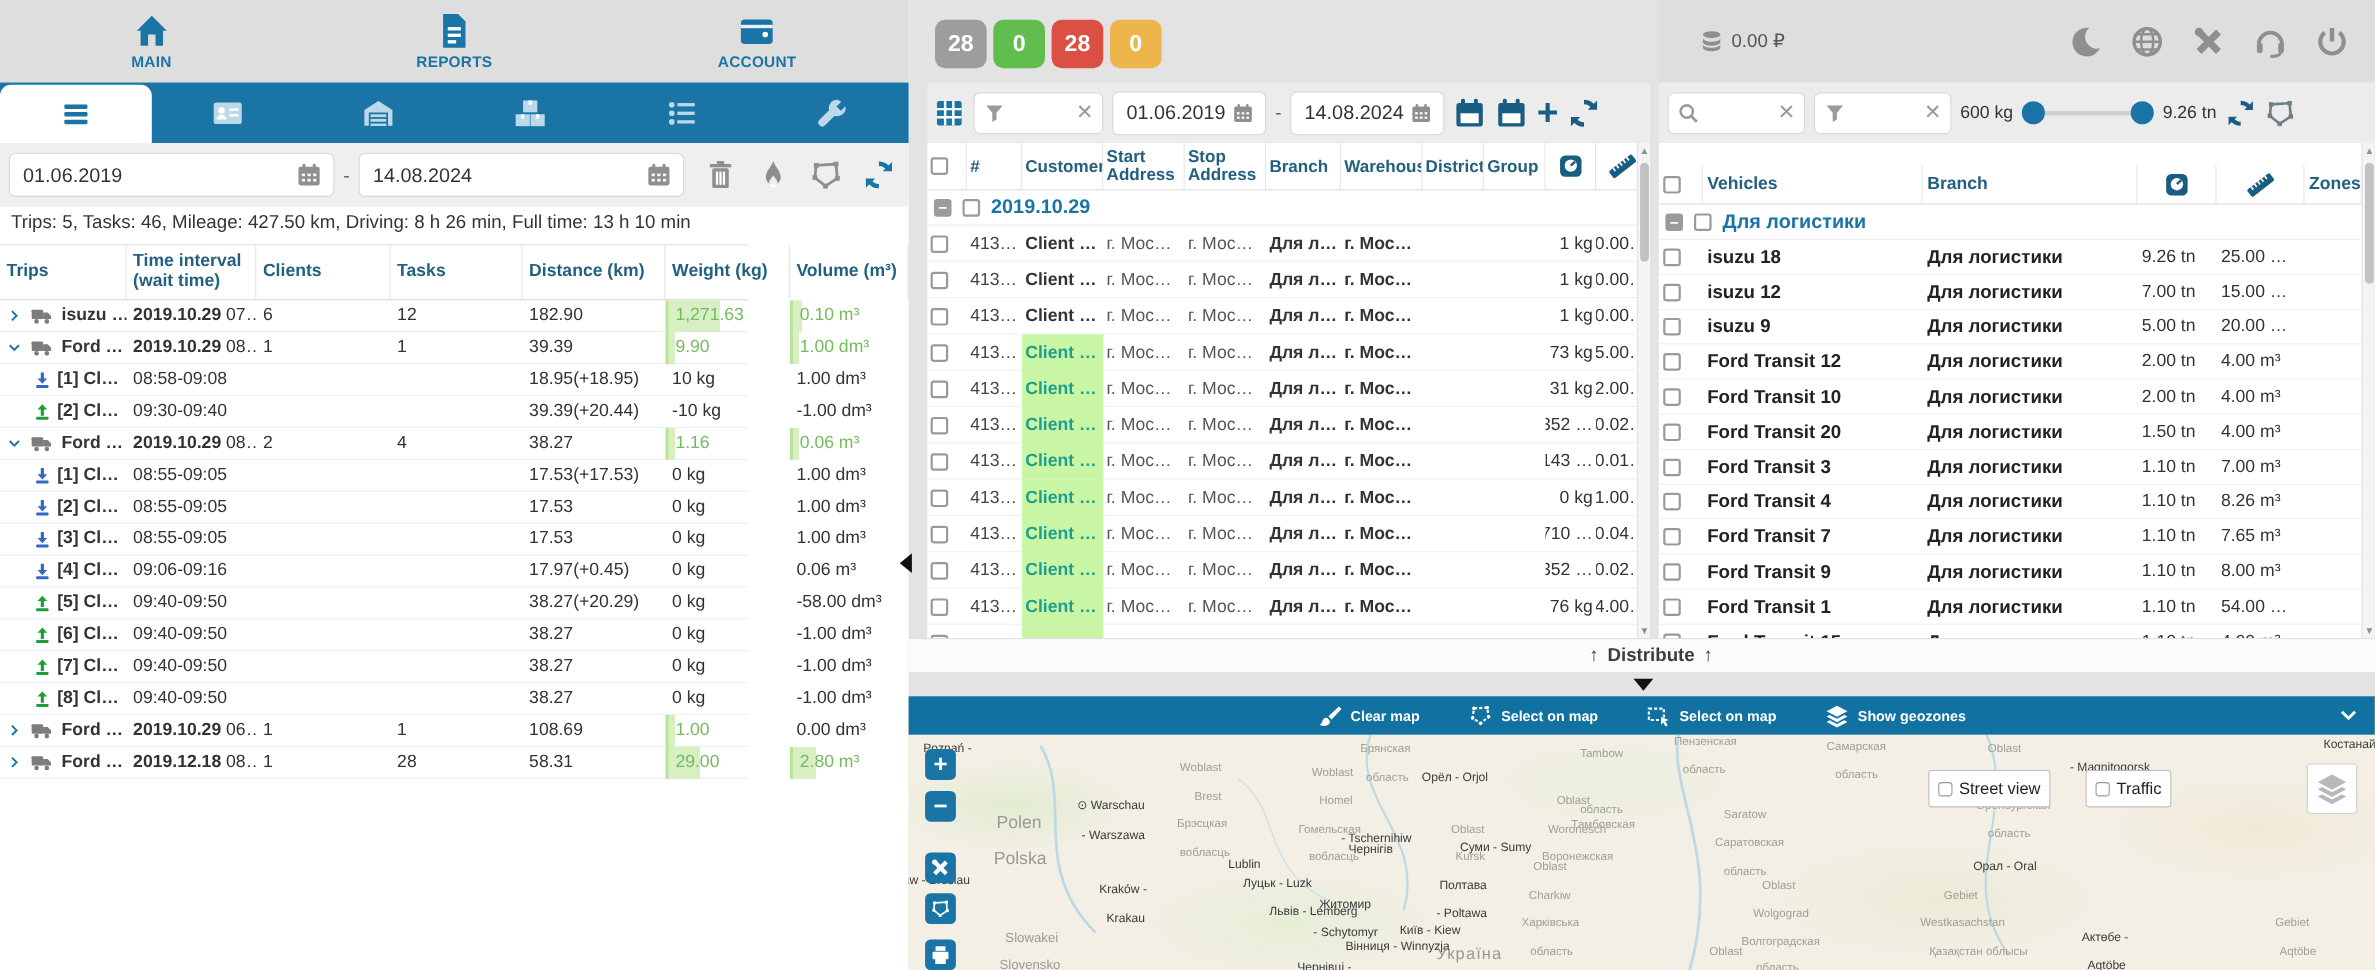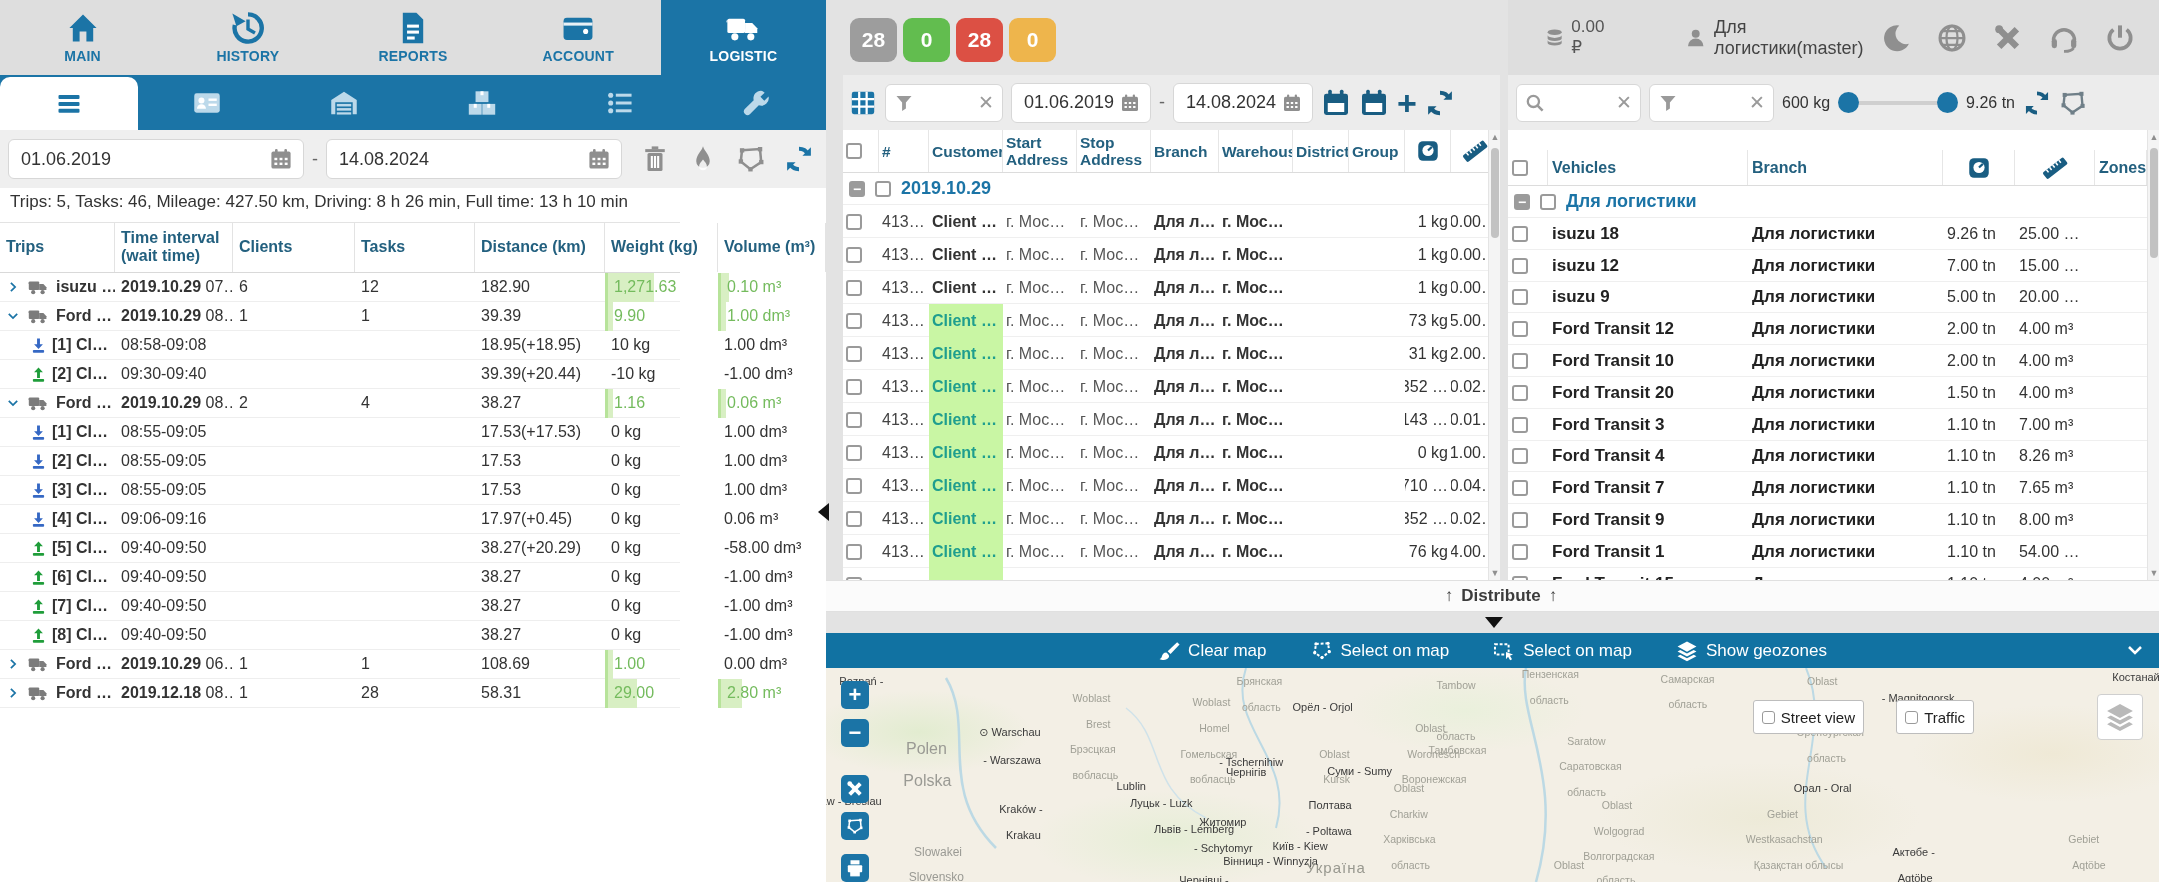--- a/index.html
+++ b/index.html
@@ -126,21 +126,21 @@
   
   .vscroll{position:absolute;width:12px;background:#f4f4f4;border-left:1px solid #e4e4e4;}
   .vscroll .sarr{position:absolute;left:0;width:12px;height:14px;color:#8f8f8f;font-size:9px;
                  display:flex;align-items:center;justify-content:center;cursor:pointer;}
   .vscroll .thumb{position:absolute;left:2px;width:8px;background:#c2c2c2;border-radius:4px;cursor:pointer;}
 
   
   .map-wrap{position:absolute;left:826px;top:633px;width:1333px;height:249px;}
   .map-toolbar{position:absolute;left:0;top:0;width:1333px;height:35px;background:#1172a2;display:flex;
                align-items:center;justify-content:center;gap:44px;color:#fff;}
-  .map-btn{display:flex;align-items:center;gap:8px;font-weight:normal;font-size:17px;cursor:pointer;}
+  .map-btn{display:flex;align-items:center;gap:8px;font-weight:bold;font-size:13px;cursor:pointer;}
   .map-btn .icon{width:22px;height:22px;}
   .map-chev{position:absolute;right:14px;top:7px;width:20px;height:20px;color:#fff;cursor:pointer;}
   .map{position:absolute;left:0;top:35px;width:1333px;height:214px;overflow:hidden;
     background:
       radial-gradient(160px 60px at 7% 30%, #e2ecd0 0%, rgba(226,236,208,0) 70%),
       radial-gradient(200px 70px at 26% 80%, #e6eed6 0%, rgba(230,238,214,0) 70%),
       radial-gradient(170px 60px at 48% 20%, #eaf0dc 0%, rgba(234,240,220,0) 70%),
       radial-gradient(230px 80px at 70% 70%, #edead8 0%, rgba(237,234,216,0) 70%),
       radial-gradient(200px 70px at 92% 40%, #efe9d6 0%, rgba(239,233,214,0) 70%),
       #f3efe5;}
@@ -174,59 +174,37 @@
           <span class="icon ">
             <svg viewBox="0 0 20 20" fill="currentColor" xmlns="http://www.w3.org/2000/svg">
               <path d="M2 10 L10 2 L18 10 H16 V18 H12 V12 H8 V18 H4 V10 Z"></path>
             </svg>
           </span>
           <div class="nav-label">MAIN</div>
         </div>
         <div class="nav-item">
           <span class="icon ">
             <svg viewBox="0 0 20 20" fill="currentColor" xmlns="http://www.w3.org/2000/svg">
-              <path d="M10 2 A8 8 0 1 1 2.3 8.2" fill="none" stroke="currentColor" stroke-width="2.6"></path>
-              <path d="M0.8 1.5 L3.2 9 L8.6 6 Z"></path>
-              <path d="M9 5 h2 v5 l3.6 2 -1 1.8 L9 11.2 Z"></path>
-            </svg>
-          </span>
-          <div class="nav-label">HISTORY</div>
-        </div>
-        <div class="nav-item">
-          <span class="icon ">
-            <svg viewBox="0 0 20 20" fill="currentColor" xmlns="http://www.w3.org/2000/svg">
               <path d="M4 1 h8 l4 4 v14 H4 Z"></path>
               <rect x="6.5" y="8" width="7" height="1.8" fill="#fff"></rect>
               <rect x="6.5" y="11.5" width="7" height="1.8" fill="#fff"></rect>
               <rect x="6.5" y="15" width="4.5" height="1.8" fill="#fff"></rect>
             </svg>
           </span>
           <div class="nav-label">REPORTS</div>
         </div>
         <div class="nav-item">
           <span class="icon ">
             <svg viewBox="0 0 20 20" fill="currentColor" xmlns="http://www.w3.org/2000/svg">
               <rect x="1.5" y="4" width="17" height="13" rx="2"></rect>
               <rect x="1.5" y="6.8" width="17" height="1.8" fill="#fff" opacity=".9"></rect>
               <circle cx="14.5" cy="12" r="1.5" fill="#fff"></circle>
             </svg>
           </span>
           <div class="nav-label">ACCOUNT</div>
-        </div>
-        <div class="nav-item active">
-          <span class="icon ">
-            <svg viewBox="0 0 20 20" fill="currentColor" xmlns="http://www.w3.org/2000/svg">
-              <rect x="0.8" y="4.5" width="10.4" height="8.5" rx="1"></rect>
-              <path d="M11.2 7 h4.2 l3 3.2 v2.8 h-7.2 Z"></path>
-              <circle cx="5.2" cy="15.2" r="2.1"></circle>
-              <circle cx="14.6" cy="15.2" r="2.1"></circle>
-              <rect x="0" y="5.6" width="2" height="1.1" opacity=".5"></rect>
-            </svg>
-          </span>
-          <div class="nav-label">LOGISTIC</div>
         </div>
       </nav>
     <div class="tabbar">
         <div class="tab active">
           <span class="icon ">
             <svg viewBox="0 0 20 20" fill="currentColor" xmlns="http://www.w3.org/2000/svg">
               <rect x="3" y="4" width="14" height="2.7" rx=".7"></rect>
               <rect x="3" y="8.6" width="14" height="2.7" rx=".7"></rect>
               <rect x="3" y="13.2" width="14" height="2.7" rx=".7"></rect>
             </svg>
@@ -1077,29 +1055,20 @@
     <div class="acct-bar">
       <span class="money">
         <span class="icon">
             <svg viewBox="0 0 20 20" fill="currentColor" xmlns="http://www.w3.org/2000/svg">
               <ellipse cx="10" cy="4.6" rx="6.6" ry="2.5"></ellipse>
               <path d="M3.4 7.4 a6.6 2.5 0 0 0 13.2 0 v3 a6.6 2.5 0 0 1 -13.2 0 Z"></path>
               <path d="M3.4 12 a6.6 2.5 0 0 0 13.2 0 v2.6 a6.6 2.5 0 0 1 -13.2 0 Z"></path>
             </svg>
           </span>
         <span>0.00 ₽</span>
-      </span>
-      <span class="acct-user">
-        <span class="icon">
-            <svg viewBox="0 0 20 20" fill="currentColor" xmlns="http://www.w3.org/2000/svg">
-              <circle cx="10" cy="6" r="3.7"></circle>
-              <path d="M2.8 17.6 a7.2 7.2 0 0 1 14.4 0 Z"></path>
-            </svg>
-          </span>
-        <span>Для логистики(master)</span>
       </span>
       <span class="acct-icons">
         <span class="icon">
             <svg viewBox="0 0 20 20" fill="currentColor" xmlns="http://www.w3.org/2000/svg">
               <path d="M12.2 1.6 A8.7 8.7 0 1 0 18.6 13.9 A7.1 7.1 0 0 1 12.2 1.6 Z"></path>
             </svg>
           </span>
         <span class="icon">
             <svg viewBox="0 0 20 20" fill="currentColor" xmlns="http://www.w3.org/2000/svg">
               <circle cx="10" cy="10" r="8" fill="none" stroke="currentColor" stroke-width="2"></circle>

